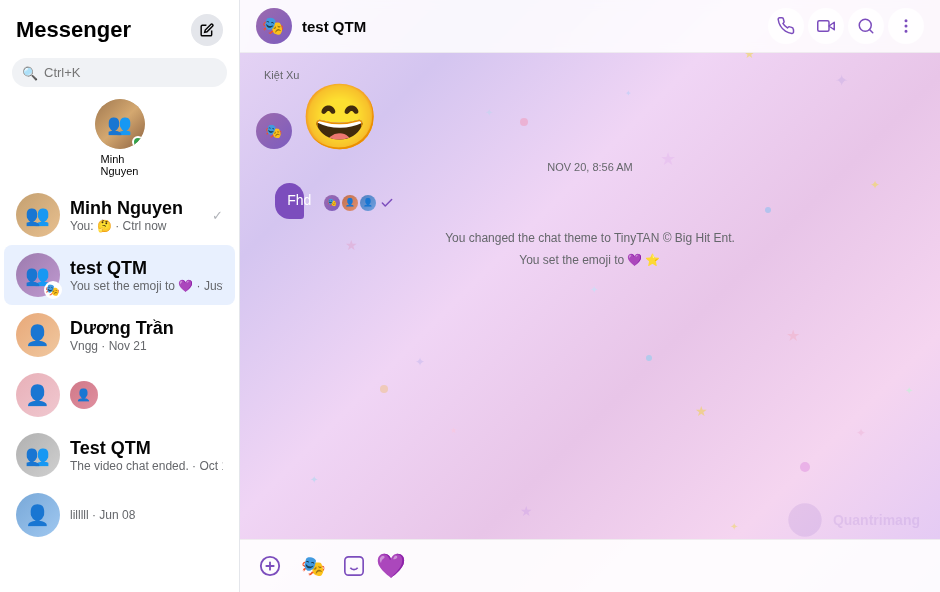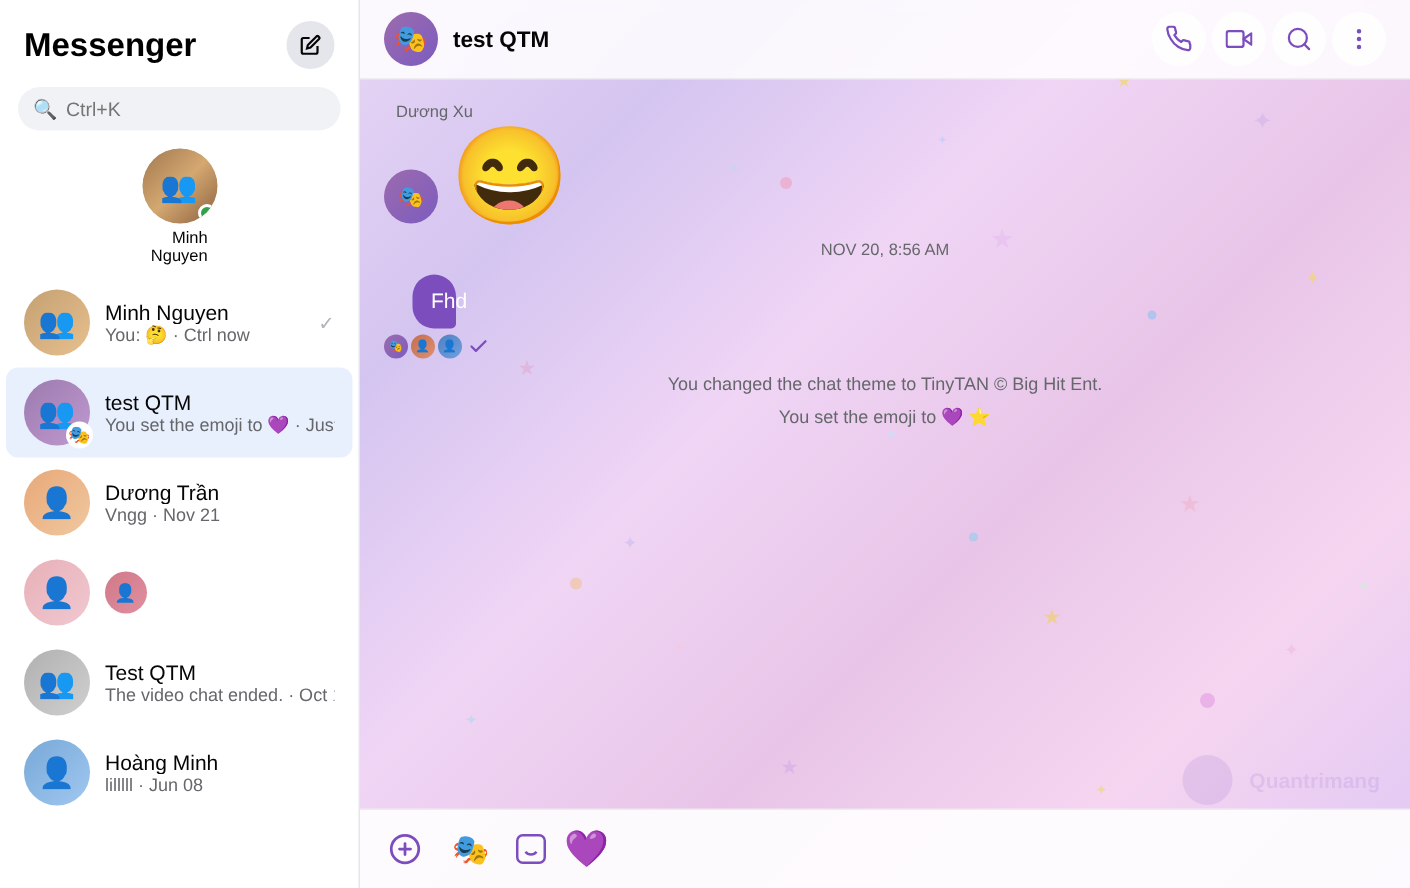--- a/index.html
+++ b/index.html
@@ -84,21 +84,21 @@
       background: #31a24c;
       border-radius: 50%;
       border: 2px solid #fff;
       position: absolute;
       bottom: 1px; right: 1px;
     }
     .active-name {
       font-size: 11px;
       color: #050505;
       margin-top: 4px;
-      text-align: right;
+      text-align: left;
     }
     .conv-list {
       overflow-y: auto;
       flex: 1;
     }
     .conv-item {
       display: flex;
       align-items: center;
       padding: 8px 12px;
       cursor: pointer;
@@ -110,22 +110,22 @@
       width: 44px; height: 44px;
       border-radius: 50%;
       flex-shrink: 0;
       margin-right: 10px;
       display: flex; align-items: center; justify-content: center;
       font-size: 20px;
       overflow: hidden;
     }
     .conv-info { flex: 1; min-width: 0; }
     .conv-name {
-      font-size: 14px;
-      font-weight: 400;
+      font-size: 18px;
+      font-weight: 700;
       color: #050505;
       white-space: nowrap;
       overflow: hidden;
       text-overflow: ellipsis;
     }
     .conv-preview {
       font-size: 12px;
       color: #65676b;
       white-space: nowrap;
       overflow: hidden;
@@ -389,21 +389,20 @@
       <div class="conv-avatar" style="background: linear-gradient(135deg, #b0b0b0, #d0d0d0);">👥</div>
       <div class="conv-info">
         <div class="conv-name">Test QTM</div>
         <div class="conv-preview">The video chat ended. · Oct 14</div>
       </div>
     </div>
 
     <div class="conv-item">
       <div class="conv-avatar" style="background: linear-gradient(135deg, #78a8d8, #a0c8f0);">👤</div>
       <div class="conv-info">
-        <div class="conv-name">Hoàng Minh</div>
         <div class="conv-preview">lilllll · Jun 08</div>
       </div>
     </div>
 
   </div>
 </div>
 
 <div class="main-chat">
 
   <div class="stars-bg">
@@ -461,34 +460,34 @@
           <circle cx="12" cy="5" r="1"></circle>
             <circle cx="12" cy="12" r="1"></circle>
             <circle cx="12" cy="19" r="1"></circle>
         </svg>
       </div>
     </div>
   </div>
 
   <div class="chat-messages">
 
-    <div class="msg-sender-name">Dương Xu</div>
+    <div class="msg-sender-name">Kiệt Xu</div>
 
     <div class="msg-row">
       <div class="msg-avatar-small" style="background: linear-gradient(135deg, #9c6bae, #7c5cbf); width:36px;height:36px;">
         🎭
       </div>
       <div class="msg-bubble emoji-msg">😄</div>
     </div>
 
     <div class="timestamp-row">
       <span class="timestamp-label">NOV 20, 8:56 AM</span>
     </div>
 
-    <div style="display:flex;flex-direction:column;align-items:flex-start;margin-bottom:6px;">
+    <div style="display:flex;align-items:center;margin-bottom:6px;gap:20px;">
       <div class="msg-row outgoing">
         <div class="msg-bubble outgoing">Fhd</div>
       </div>
       <div style="display:flex;align-items:center;gap:4px;margin-top:2px;margin-right:4px;">
         <div style="display:flex;gap:2px;">
           <div style="width:16px;height:16px;border-radius:50%;background:linear-gradient(135deg,#9c6bae,#7c5cbf);display:flex;align-items:center;justify-content:center;font-size:8px;">🎭</div>
           <div style="width:16px;height:16px;border-radius:50%;background:linear-gradient(135deg,#c07050,#e09070);display:flex;align-items:center;justify-content:center;font-size:8px;">👤</div>
           <div style="width:16px;height:16px;border-radius:50%;background:linear-gradient(135deg,#5080c0,#70a0e0);display:flex;align-items:center;justify-content:center;font-size:8px;">👤</div>
         </div>
         <svg width="14" height="14" viewBox="0 0 24 24" fill="none" stroke="#7c4dbd" stroke-width="2.5" stroke-linecap="round" stroke-linejoin="round">

